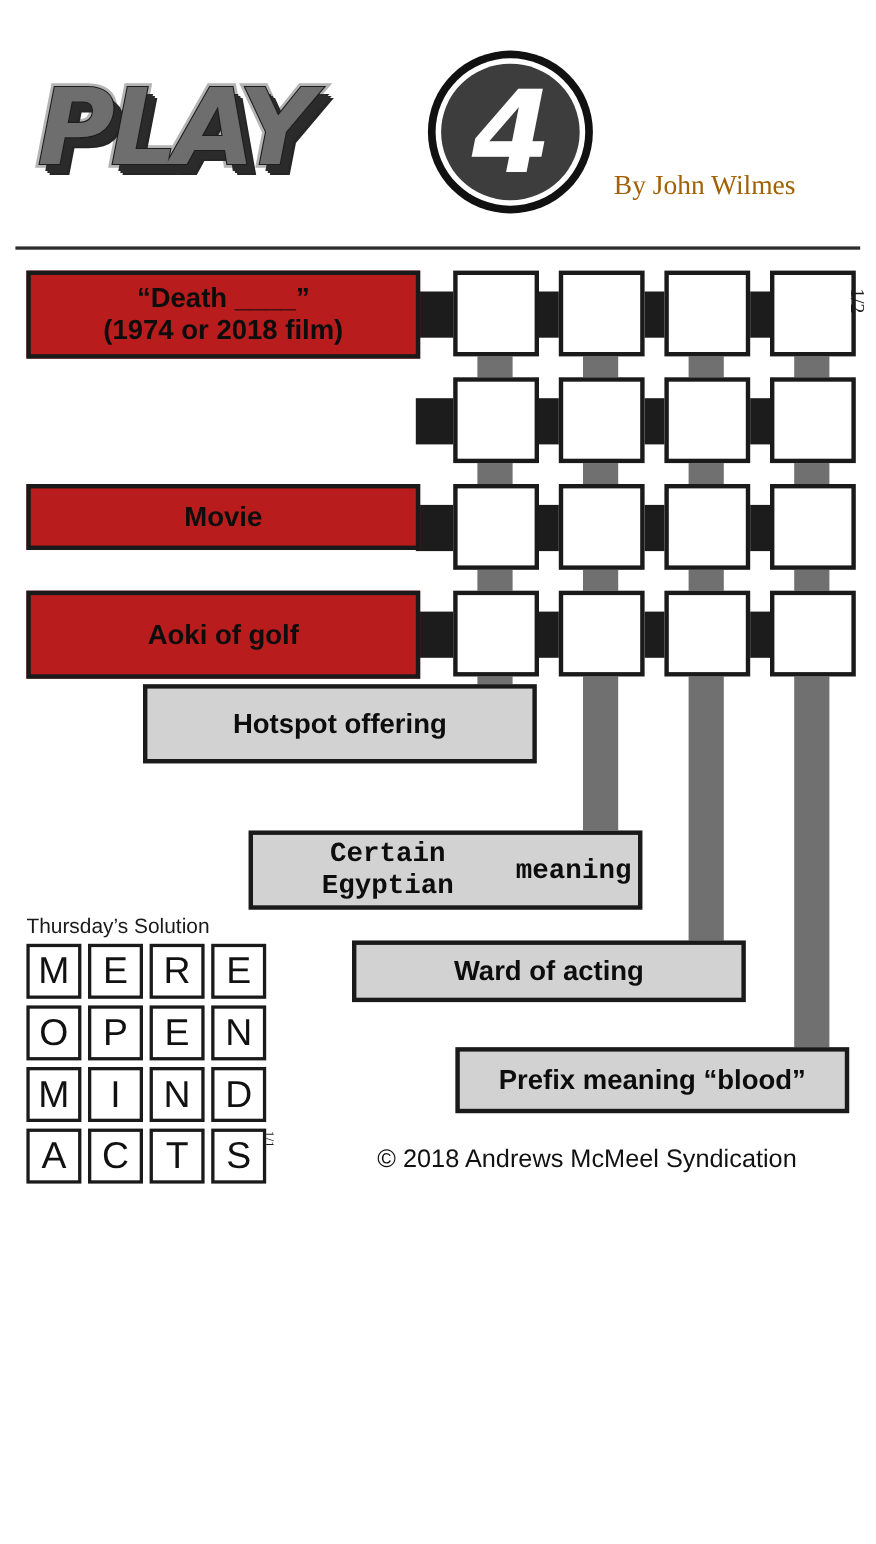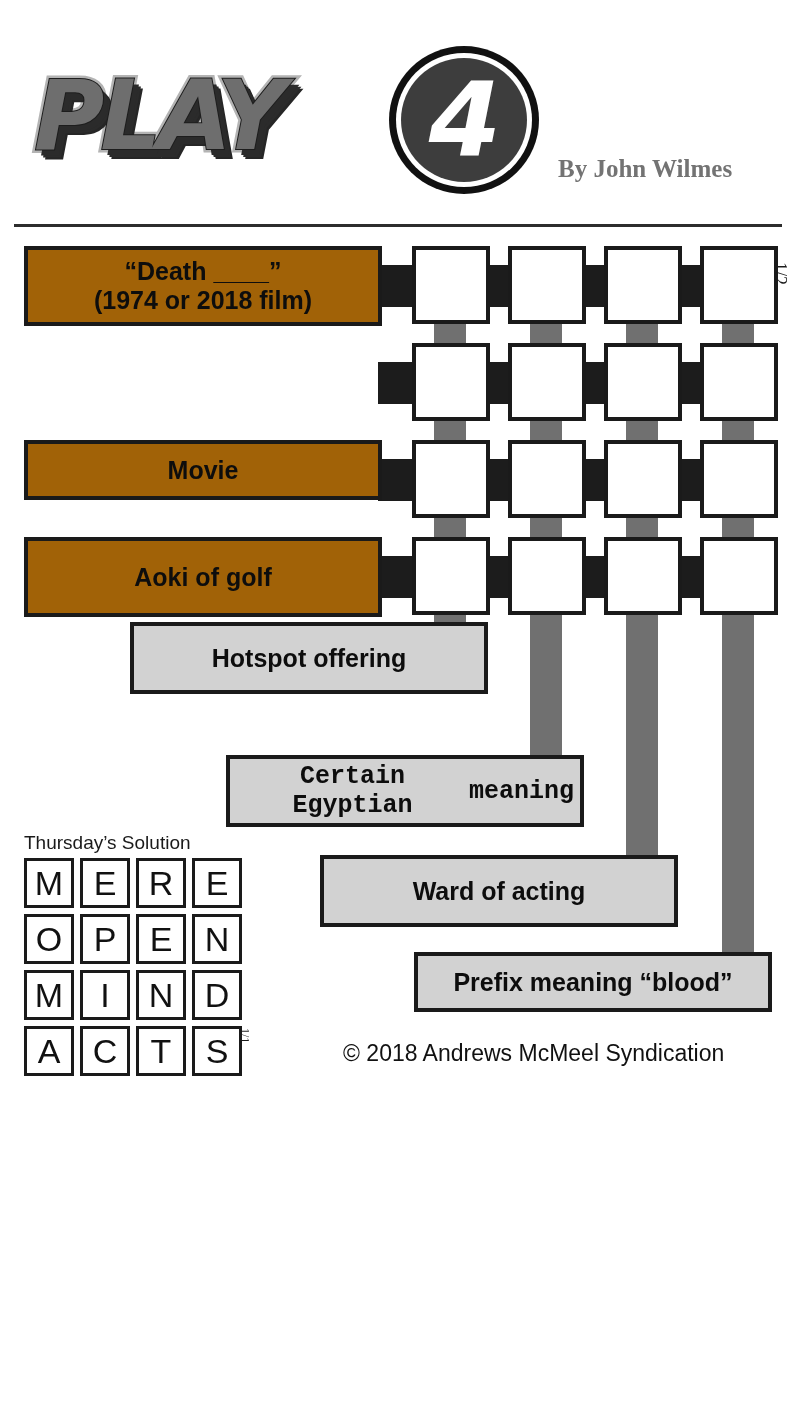--- a/index.html
+++ b/index.html
@@ -89,39 +89,38 @@
     letter-spacing: -4px;
     color: #6e6e6e;
     -webkit-text-stroke: 2px #1d1d1d;
     paint-order: stroke fill;
   }
   #byline {
     position: absolute;
     left: 558px; top: 155px;
     font-family: "Liberation Serif", serif;
     font-size: 25px;
-    color: #737373;
+    color: #a16207;
     white-space: nowrap;
-    font-weight: bold;
   }
   #header-rule {
     position: absolute;
     left: 14px; top: 224px;
     width: 768px; height: 3px;
     background: #2d2d2d;
   }
 
   
   #puzzle { position: absolute; left: 0; top: 0; width: 796px; height: 1404px; }
 
   .clue-box {
     position: absolute;
     box-sizing: border-box;
     border: 4px solid #1a1a1a;
-    background: #a16207;
+    background: #b91c1c;
     display: flex;
     align-items: center;
     justify-content: center;
     text-align: center;
     font-weight: bold;
     color: #0d0d0d;
     font-size: 25px;
     line-height: 29px;
     padding: 0 6px;
     z-index: 6;
@@ -265,21 +264,21 @@
     <div class="cell" style="left:604px; top:537px; width:78px; height:78px;"></div>
     <div class="cell" style="left:700px; top:537px; width:78px; height:78px;"></div>
 
     <div class="clue-box shaded" style="left:130px; top:622px; width:358px; height:72px;">
       <span>Hotspot offering</span>
     </div>
     <div class="clue-box shaded" style="left:226px; top:755px; width:358px; height:72px; flex-direction:row;font-family:Liberation Mono, monospace;">
       <span>Certain Egyptian</span>
       <span>meaning</span>
     </div>
-    <div class="clue-box shaded" style="left:320px; top:855px; width:358px; height:72px;">
+    <div class="clue-box shaded" style="left:320px; top:855px; width:358px; height:56px;">
       <span>Ward of acting</span>
     </div>
     <div class="clue-box shaded" style="left:414px; top:952px; width:358px; height:60px;">
       <span>Prefix meaning “blood”</span>
     </div>
 
     <div class="page-marker" style="left:790px; top:262px; font-size:18px;">1/2</div>
     <div class="page-marker" style="left:252px; top:1028px; font-size:12px;">1/1</div>
   </div>
 

